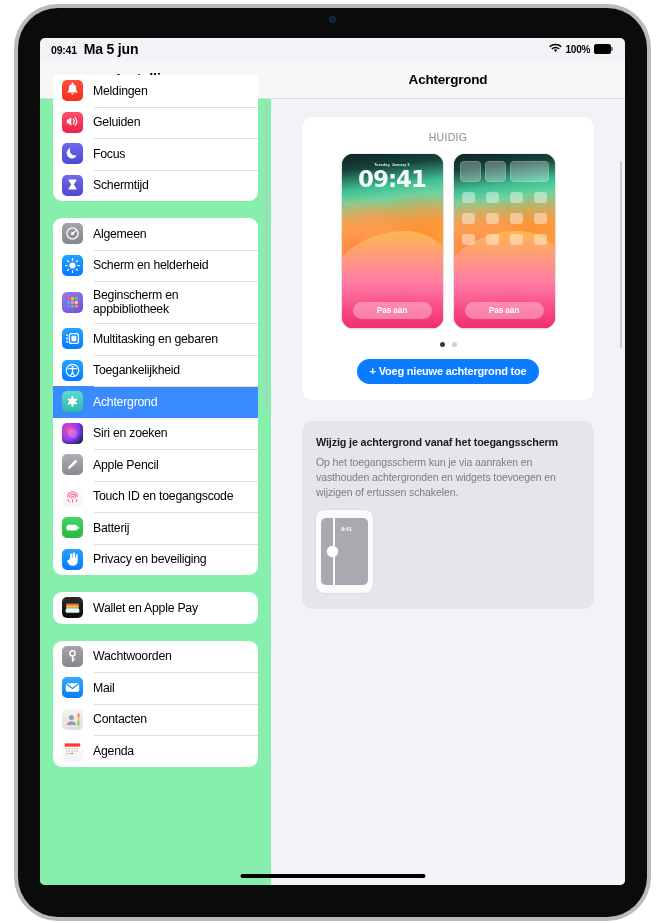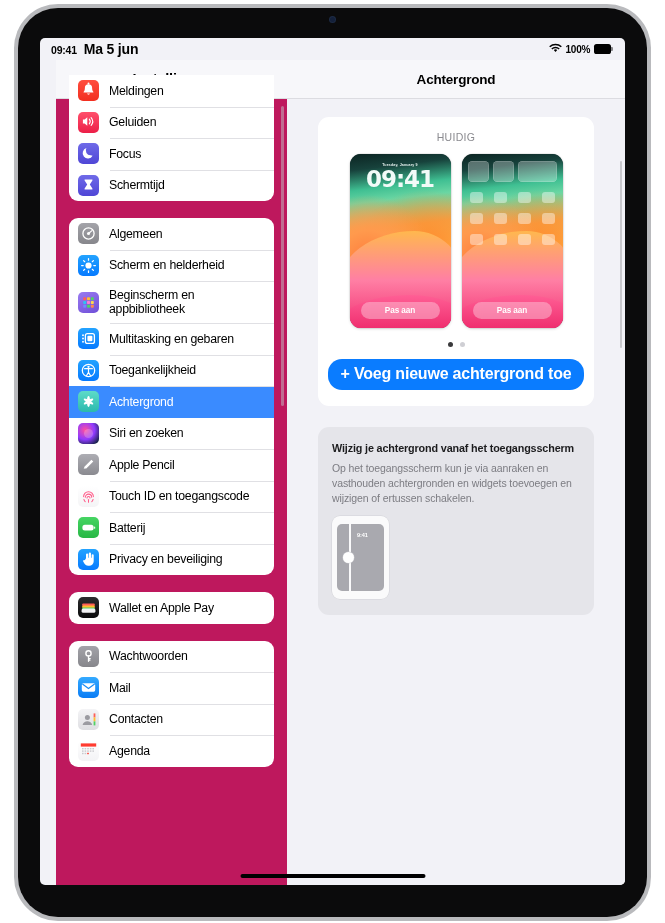--- a/index.html
+++ b/index.html
@@ -69,23 +69,22 @@
     border-radius:0 1px 1px 0; background:#000; opacity:.45;
   }
 
   
   .split { position:absolute; left:0; top:22px; right:0; bottom:0; display:flex; }
 
   
   .sidebar {
     position:relative;
     width:231px; height:100%;
-    background:#be185d;
+    background:#86efac;
     overflow:hidden;
-    margin-left:16px;
   }
   .sidebar-header {
     height:39px; background:#f7f7fa;
     display:flex; align-items:center; justify-content:center;
     border-bottom:0.5px solid #dcdce1;
   }
   .sidebar-title { font-size:14.5px; font-weight:bold; color:#000; letter-spacing:-0.2px;}
   .sidebar-scroll { position:absolute; left:0; top:39px; right:0; bottom:0; padding:0 13px; }
 
   .group {
@@ -234,21 +233,21 @@
   .dots { display:flex; justify-content:center; gap:7px; margin-top:14px; }
   .dot { width:5px; height:5px; border-radius:50%; background:#cfcfd4; }
   .dot.on { background:#3a3a3c; }
   .add-wrap { display:flex; justify-content:center; margin-top:12px; }
   .add-btn {
     background:#0a7cff; border-radius:14px;
     padding:6px 13px 7px 13px;
     display:flex; align-items:center; justify-content:center;
     cursor:pointer;
   }
-  .add-btn-label { font-size:16px; color:#fff; font-weight:bold; letter-spacing:-0.2px; }
+  .add-btn-label { font-size:11px; color:#fff; font-weight:bold; letter-spacing:-0.2px; }
 
   
   .infocard {
     margin-top:21px; background:#e5e5ea; border-radius:11px;
     padding:14px 15px 16px 14px;
     display:flex; gap:10px; align-items:flex-start;flex-direction:column;
   }
   .info-text { flex:1; }
   .info-title {
     font-size:10.8px; font-weight:bold; color:#1c1c1e;

